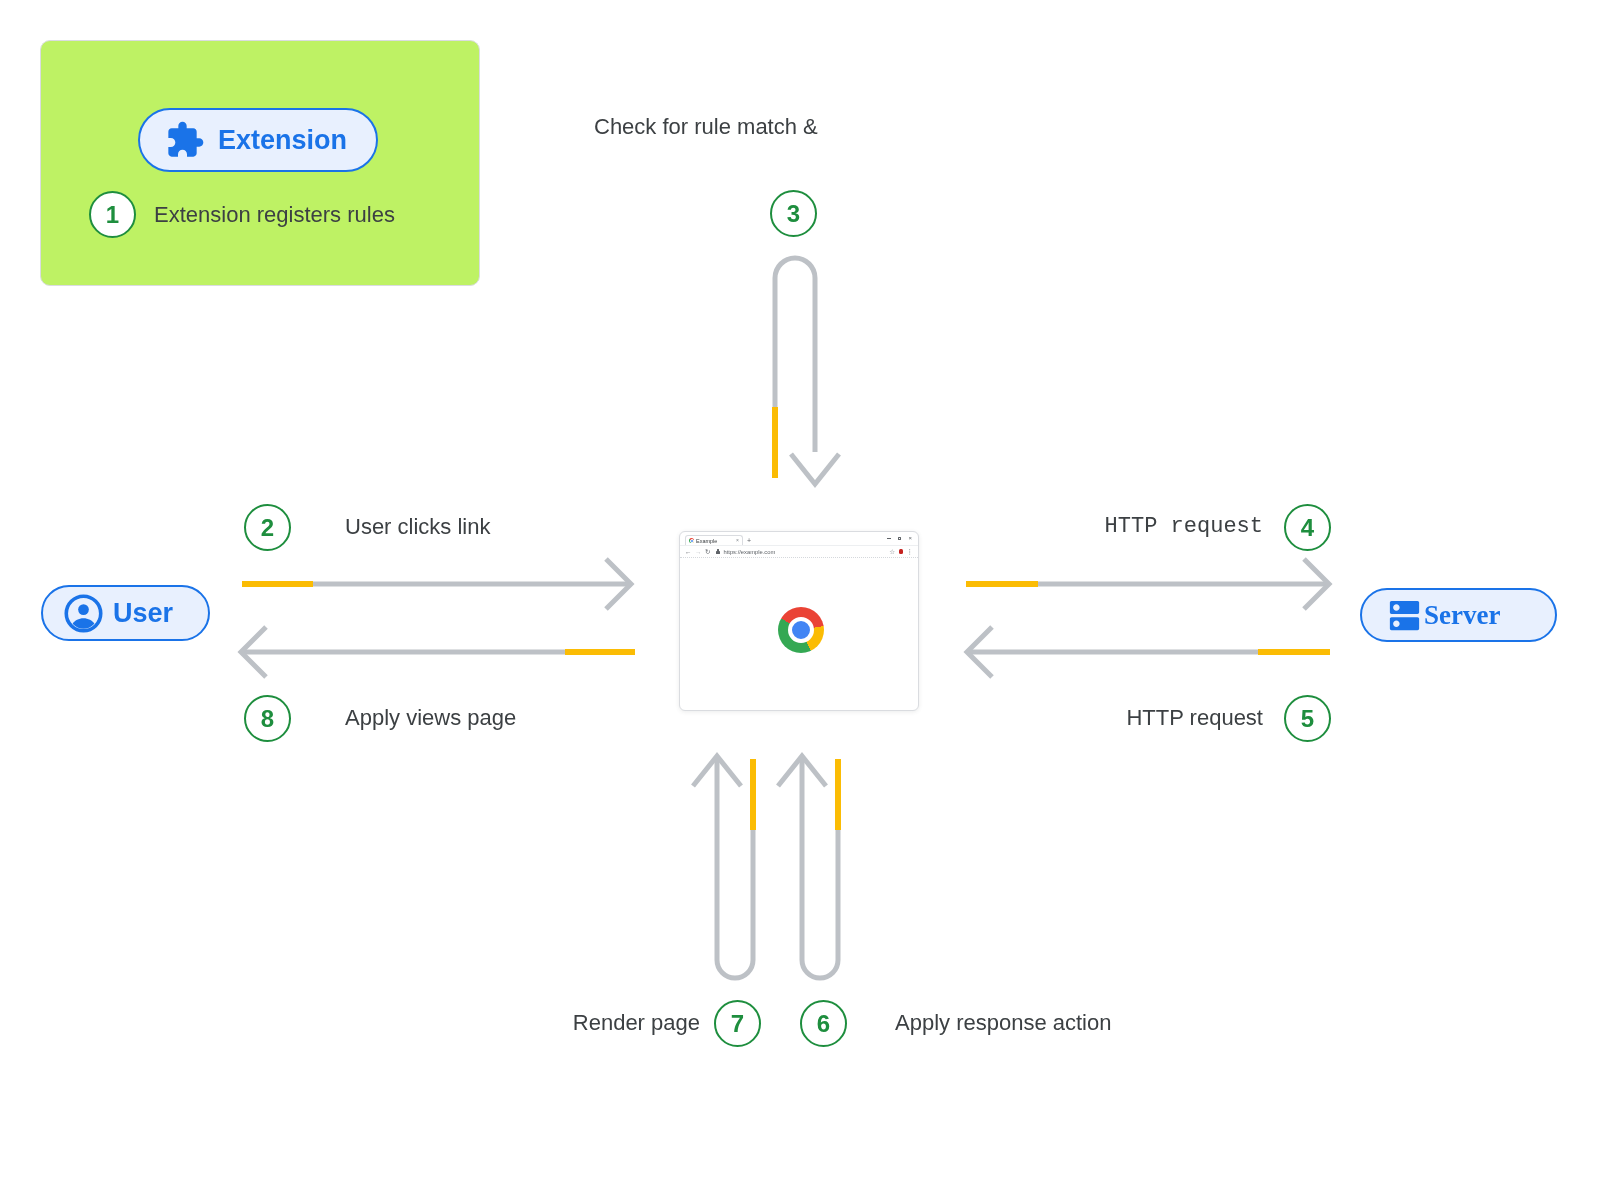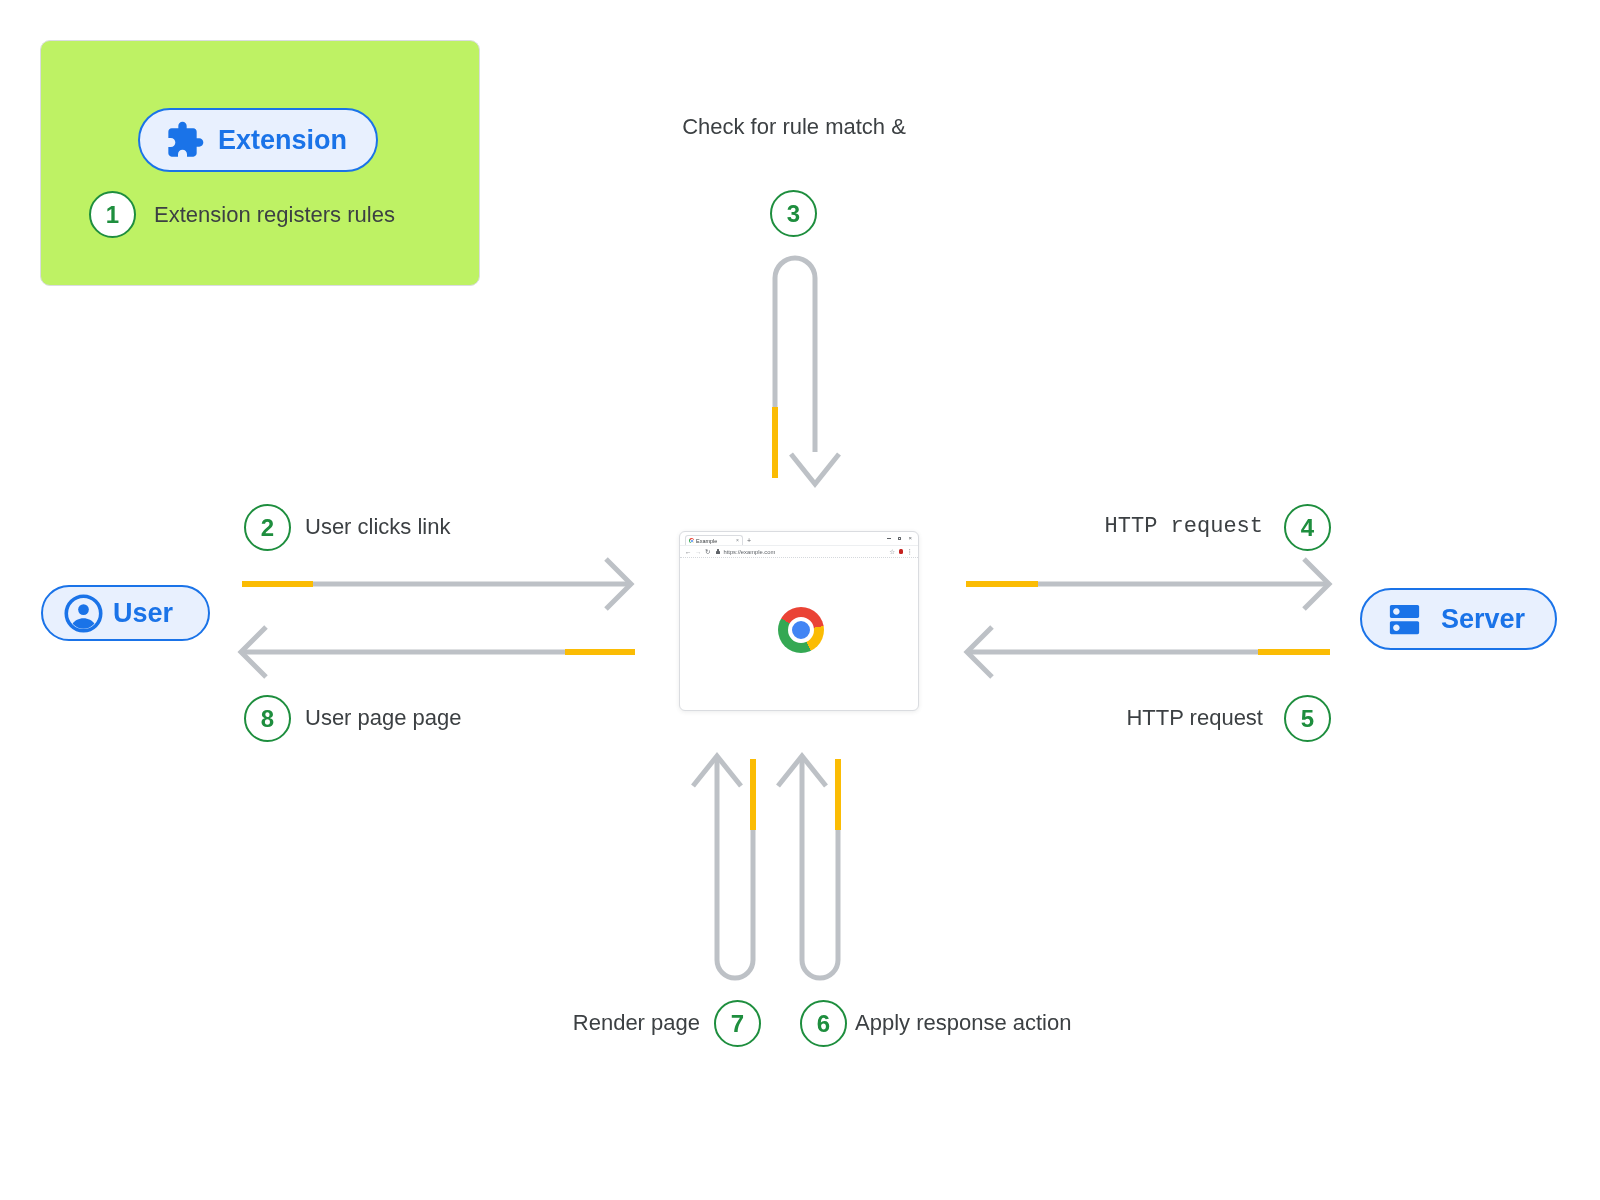--- a/index.html
+++ b/index.html
@@ -1,38 +1,38 @@
 <!DOCTYPE html>
 <html><head>
 <meta charset="utf-8">
 <style>
   html,body{margin:0;padding:0;background:#fff;}
   .canvas{position:relative;width:1600px;height:1200px;background:#ffffff;
           font-family:"Liberation Sans",sans-serif;overflow:hidden;color:#3C4043;}
 
   
-  .label{position:absolute;height:30px;line-height:30px;font-size:22px;color:#3C4043;white-space:nowrap;}
+  .label{position:absolute;height:30px;line-height:30px;font-size:22px;color:#3C4043;white-space:nowrap;margin-left:40px;}
   .step-circle{position:absolute;width:47px;height:47px;box-sizing:border-box;border:2.5px solid #1E8E3E;
                border-radius:50%;display:flex;align-items:center;justify-content:center;
                font-size:24px;font-weight:700;color:#1E8E3E;background:#fff;}
   .entity-pill{position:absolute;display:flex;align-items:center;box-sizing:border-box;
                background:#E8F0FE;border:2.5px solid #1A73E8;border-radius:999px;
                color:#1A73E8;font-size:27px;font-weight:700;white-space:nowrap;}
   .pill-icon{flex:none;display:block;}
 
   
   .ext-card{position:absolute;left:40px;top:40px;width:440px;height:246px;box-sizing:border-box;
             background:#bef264;border:1px solid #DADCE0;border-radius:10px;}
   .ext-pill{left:97px;top:67px;width:240px;height:64px;padding-left:25px;gap:13px;}
   .step1-row{position:absolute;left:48px;top:150px;display:flex;align-items:center;gap:18px;}
   .step1-row .step-circle{position:static;flex:none;}
   .step1-label{font-size:22px;color:#3C4043;white-space:nowrap;text-align:center;}
 
   
-  .toplabel{position:absolute;left:594px;top:110px;width:400px;text-align:center;
+  .toplabel{position:absolute;left:594px;top:110px;width:400px;
             font-size:22px;line-height:34px;color:#3C4043;}
 
   
   svg.arrows{position:absolute;left:0;top:0;pointer-events:none;}
   .arrow-g{stroke:#BDC1C6;stroke-width:5;fill:none;}
   .arrow-y{stroke:#FBBC04;stroke-width:6;fill:none;}
 
   
   .browser{position:absolute;left:679px;top:531px;width:240px;height:180px;box-sizing:border-box;
            background:#fff;border:1px solid #DADCE0;border-radius:6px;
@@ -75,21 +75,21 @@
   #c5{left:1284px;top:695px;} #c6{left:800px;top:1000px;} #c7{left:714px;top:1000px;}
   #c8{left:244px;top:695px;}
 
   
   #l2{left:305px;top:512px;} #l8{left:305px;top:703px;}
   #l4{right:337px;top:512px;font-family:Liberation Mono, monospace;} #l5{right:337px;top:703px;}
   #l7{right:900px;top:1008px;} #l6{left:855px;top:1008px;}
 
   
   #user-pill{left:41px;top:585px;width:169px;height:56px;padding-left:21px;gap:10px;}
-  #server-pill{left:1360px;top:588px;width:197px;height:62px;padding-left:23px;gap:17px;}
+  #server-pill{left:1360px;top:588px;width:197px;height:54px;padding-left:23px;font-family:Liberation Serif, serif;}
 </style>
 </head>
 <body>
 
 <div class="canvas">
 
   <svg class="arrows" width="1600" height="1200" viewBox="0 0 1600 1200">
 
     <g>
       <path class="arrow-g" d="M775,478 L775,278 A20,20 0 0 1 815,278 L815,452"></path>
@@ -148,21 +148,21 @@
   </div>
 
   <div class="toplabel">
     <div>Check for rule match &amp;</div>
   </div>
   <div class="step-circle" id="c3">3</div>
 
   <div class="step-circle" id="c2">2</div>
   <div class="label" id="l2">User clicks link</div>
   <div class="step-circle" id="c8">8</div>
-  <div class="label" id="l8">User page page</div>
+  <div class="label" id="l8">Apply views page</div>
 
   <div class="entity-pill" id="user-pill">
     <svg class="pill-icon" width="39" height="39" viewBox="0 0 24 24">
       <circle cx="12" cy="12" r="10.6" fill="none" stroke="#1A73E8" stroke-width="2.2"></circle>
       <circle cx="12" cy="9.6" r="3.3" fill="#1A73E8"></circle>
       <path fill="#1A73E8" d="M12 14.9c-2.9 0-5.4 1.4-6.7 3.4 1.7 1.9 4.1 3.1 6.7 3.1s5-1.2 6.7-3.1c-1.3-2-3.8-3.4-6.7-3.4z"></path>
     </svg>
     <span>User</span>
   </div>
 

